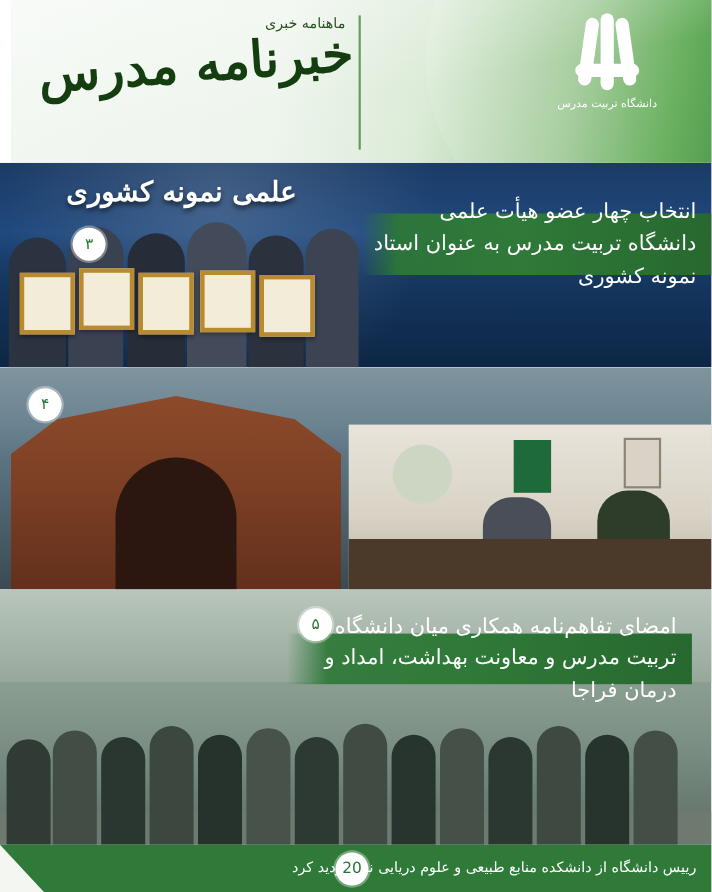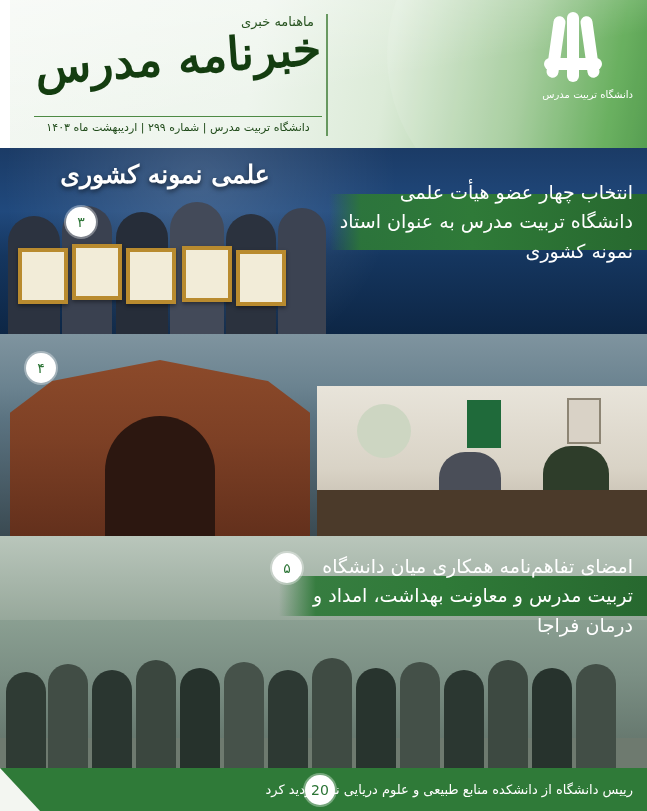--- a/index.html
+++ b/index.html
@@ -93,24 +93,25 @@
     font-size: 11px;
     color: #1f4a19;
     border-top: 1px solid #4d8a44;
     padding-top: 4px;
     font-family: "DejaVu Sans", sans-serif;
   }
 
   
   .uni-logo {
     position: absolute;
-    right: 24px;
+    right: 45px;
     top: 10px;
     width: 120px;
     height: 124px;
+    text-align: center;
     direction: rtl;
   }
   .uni-mark {
     position: relative;
     width: 74px;
     height: 74px;
     margin: 2px auto 2px auto;
   }
   .uni-mark .shape-a {
     position: absolute;
@@ -279,21 +280,21 @@
     background: #4b3a2a;
   }
   #story2 .bar { right: 0; top: 6px; width: 605px; }
   #story2 .badge { right: 591px; top: 19px; }
 
   
   #story3 { top: 536px; height: 232px; }
   #story3 .photo {
     background: linear-gradient(180deg, #9fb0a5 0%, #8ea395 30%, #7b8f84 60%, #5e6f66 100%);
   }
-  #story3 .bar { right: 0; top: 4px; width: 368px; height: 40px; margin-top: 36px; }
+  #story3 .bar { right: 18px; top: 4px; width: 368px; height: 46px; margin-top: 36px; }
   #story3 .badge { right: 345px; top: 17px; }
 
   
   #story4 {
     top: 768px;
     height: 43px;
     background: #2f7a38;
     direction: rtl;
     display: flex;
     align-items: center;
@@ -323,21 +324,20 @@
 
 <div class="page">
 
   <div class="header">
     <div class="header-sheen"></div>
 
     <div class="masthead">
       <div class="masthead-divider"></div>
       <div class="kicker">ماهنامه خبری</div>
       <div class="wordmark">خبرنامه مدرس</div>
-      <div class="issueline">دانشگاه تربیت مدرس | شماره ۲۹۹ | اردیبهشت ماه ۱۴۰۳</div>
     </div>
 
     <div class="uni-logo">
       <div class="uni-mark">
         <div class="shape-a"></div>
         <div class="shape-b"></div>
         <div class="shape-c"></div>
         <div class="shape-d"></div>
       </div>
       <div class="uni-name">دانشگاه تربیت مدرس</div>

